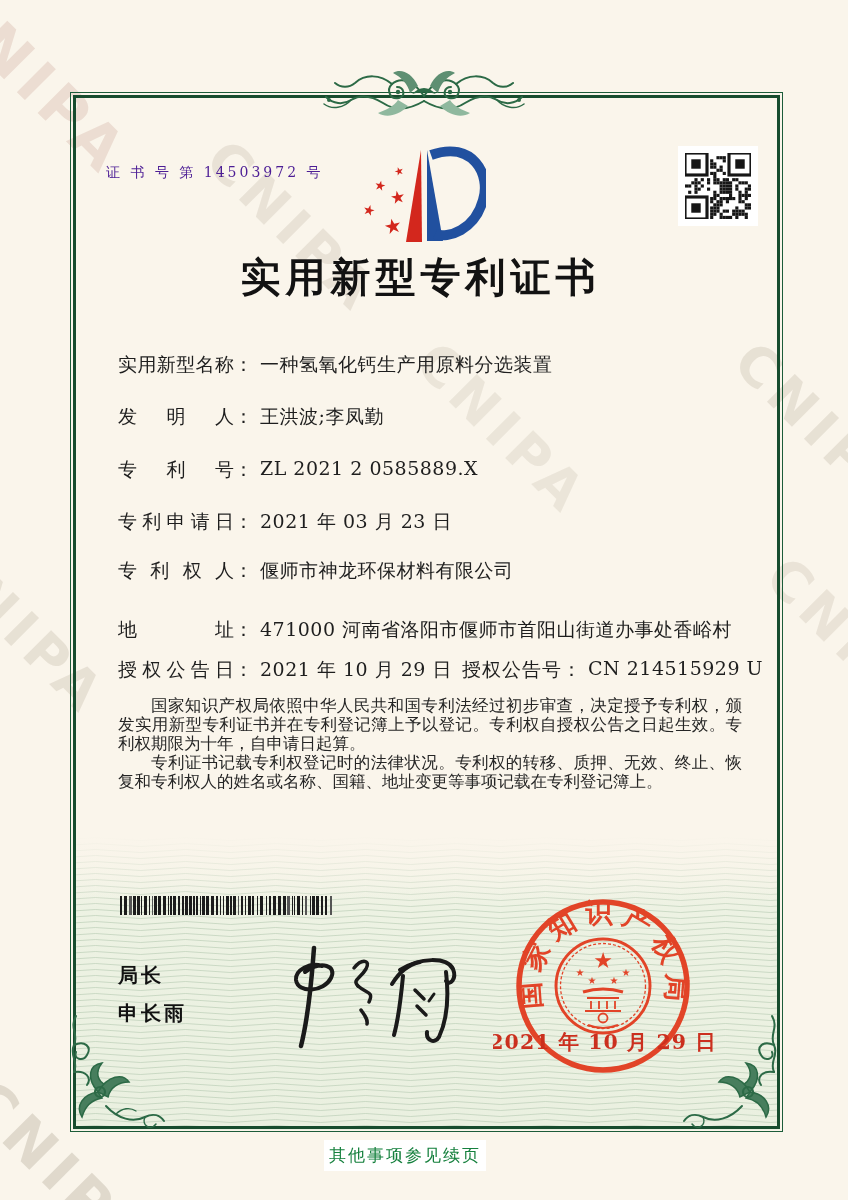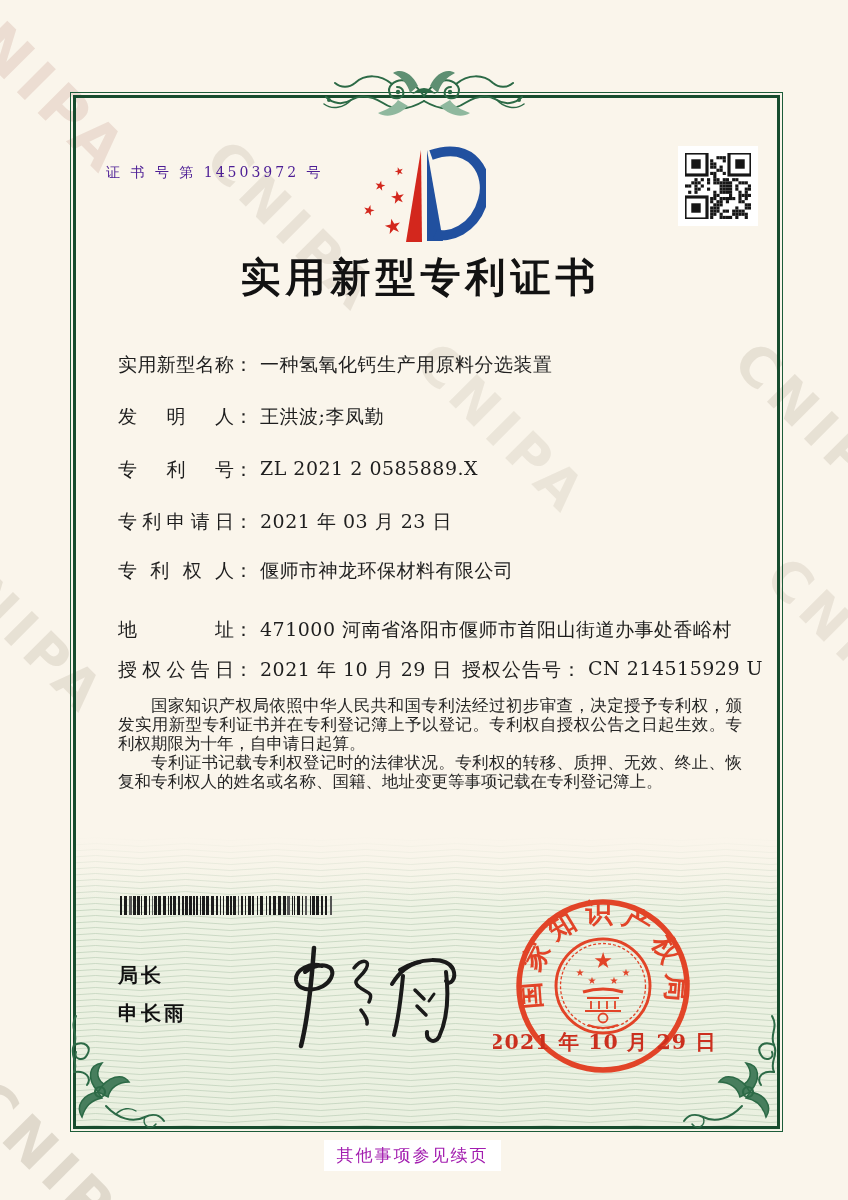--- a/index.html
+++ b/index.html
@@ -43,22 +43,22 @@
   .paras p{margin:0; text-indent:2em;}
   .barcode{position:absolute; left:120px; top:896px; z-index:5;}
   .sig-title{position:absolute; left:118px; top:962px; font-size:20px; font-weight:bold;
     font-family:"DejaVu Sans","Liberation Sans",sans-serif; letter-spacing:3px; color:#111; z-index:5;}
   .sig-name{position:absolute; left:118px; top:1000px; font-size:20px; font-weight:bold;
     font-family:"DejaVu Sans","Liberation Sans",sans-serif; letter-spacing:3px; color:#111; z-index:5;}
   .sig-script{position:absolute; left:250px; top:942px; z-index:5;}
   .seal{position:absolute; left:493px; top:876px; z-index:6; opacity:.94;}
   .pagenum{position:absolute; left:72px; top:1088px; width:660px; text-align:center;
     font-size:16px; letter-spacing:2px; color:#2a2a2a; z-index:5;}
-  .note{position:absolute; left:324px; top:1140px; width:177px; height:31px; background:#ffffff;
-    text-align:center; line-height:31px; font-size:17px; letter-spacing:2px; color:#a21caf; z-index:5;}
+  .note{position:absolute; left:324px; top:1140px; width:162px; height:31px; background:#ffffff;
+    text-align:center; line-height:31px; font-size:17px; letter-spacing:2px; color:#15803d; z-index:5;}
 </style>
 </head>
 <body>
 
 <div class="page">
 
   <div class="wm" style="left:-24px; top:-28px; font-size:60px; color:rgba(216,186,172,.40);">CNIPA</div>
   <div class="wm" style="left:238px; top:128px; font-size:54px; color:rgba(209,200,186,.42);">CNIPA</div>
   <div class="wm" style="left:448px; top:330px; font-size:54px; color:rgba(212,204,190,.40);">CNIPA</div>
   <div class="wm" style="left:766px; top:330px; font-size:54px; color:rgba(209,200,186,.46);">CNIPA</div>

